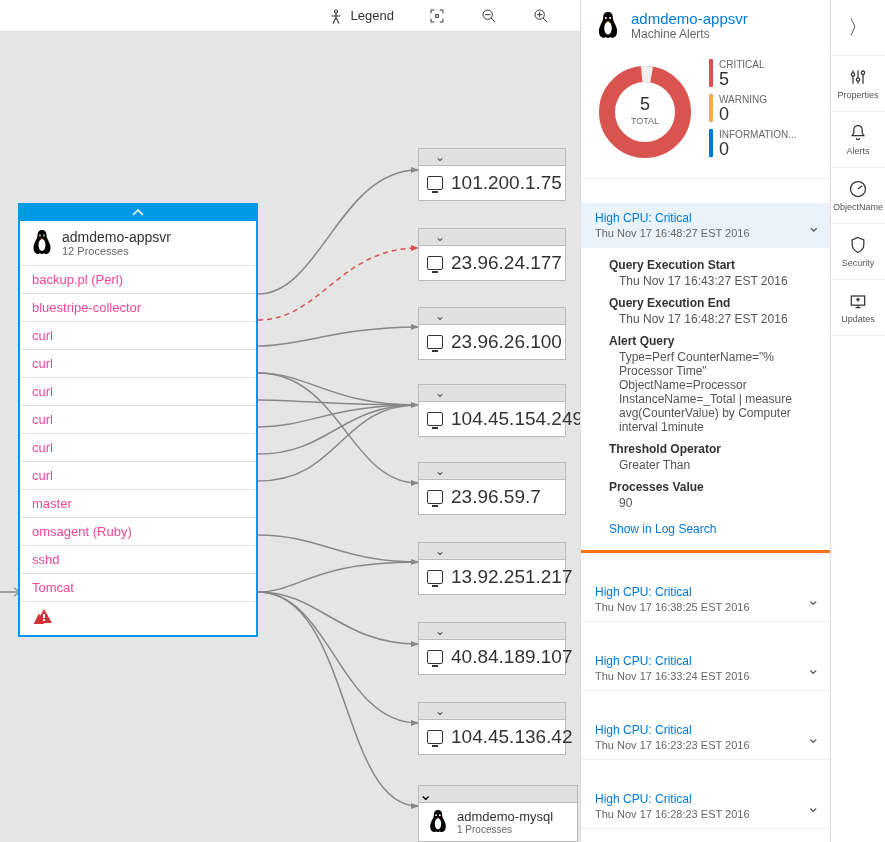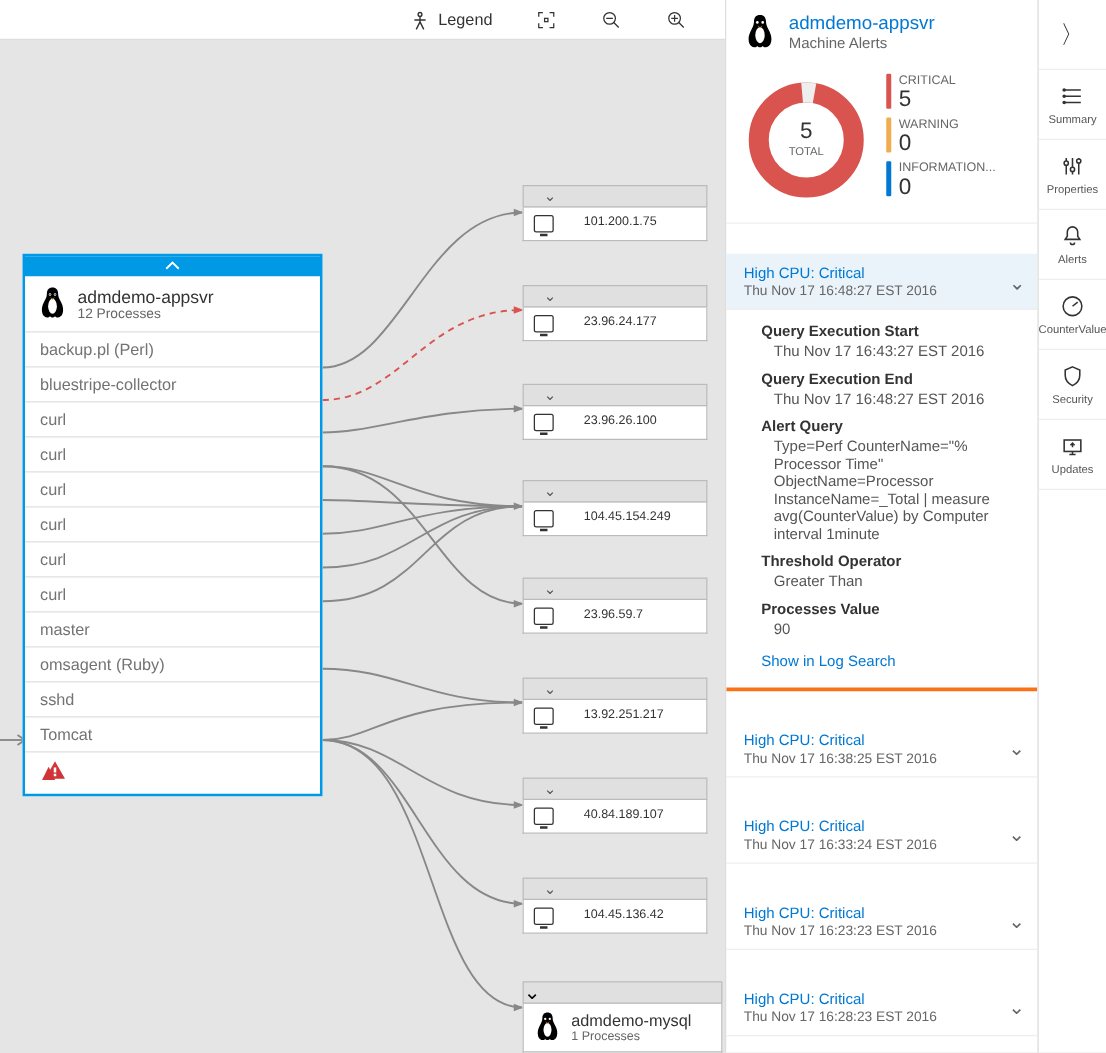--- a/index.html
+++ b/index.html
@@ -12,29 +12,29 @@
   .tool-icon { display: inline-flex; width: 18px; height: 18px; align-items: center; justify-content: center; }
 
   
   .machine-node { position: absolute; top: 203px; left: 18px; width: 240px; background: #fff; border: 2px solid #0099e5; }
   .machine-node .collapse-bar { height: 16px; background: #0099e5; display: flex; align-items: center; justify-content: center; color: #fff; cursor: pointer; }
   .machine-node .header { display: flex; align-items: center; padding: 8px 10px; gap: 8px; }
   .machine-node .header .penguin { width: 24px; height: 28px; }
   .machine-node .header .title { font-size: 14px; color: #333; }
   .machine-node .header .sub { font-size: 11px; color: #666; }
   .proc-list { list-style: none; }
-  .proc-list li { padding: 6px 12px; font-size: 13px; color: #737373; border-top: 1px solid #e0e0e0; cursor: pointer; }
+  .proc-list li { padding: 6px 12px; font-size: 13px; color: #ec4899; border-top: 1px solid #e0e0e0; cursor: pointer; }
   .alert-row { padding: 6px 10px; border-top: 1px solid #e0e0e0; }
   .alert-tri { color: #d13438; font-size: 18px; }
 
   
   .target-node { position: absolute; left: 418px; width: 148px; background: #fff; }
   .target-node .mini-bar { height: 18px; background: #e0e0e0; border: 1px solid #bbb; display: flex; align-items: center; cursor: pointer; }
   .target-node .mini-bar .chev { margin-left: 16px; font-size: 12px; color: #555; }
-  .target-node .body { border: 1px solid #bbb; border-top: none; padding: 6px 8px; display: flex; gap: 24px; font-size: 10px; color: #333; }
+  .target-node .body { border: 1px solid #bbb; border-top: none; padding: 6px 8px; display: flex; align-items: center; gap: 8px; font-size: 19px; color: #333; }
   .monitor-icon { width: 16px; height: 14px; border: 1.5px solid #333; border-radius: 2px; position: relative; flex-shrink: 0; }
   .monitor-icon::after { content: ""; position: absolute; left: 4px; right: 4px; bottom: -4px; height: 2px; background: #333; }
 
   
   .mysql-node { position: absolute; left: 418px; top: 785px; width: 160px; background: #fff; }
   .mysql-node .mini-bar { height: 18px; background: #e0e0e0; border: 1px solid #bbb; display: flex; align-items: center; cursor: pointer; }
   .mysql-node .body { border: 1px solid #bbb; border-top: none; padding: 6px 8px; display: flex; align-items: center; gap: 8px; font-size: 13px; color: #333; }
   .mysql-node .body .txt .t { font-size: 13px; }
   .mysql-node .body .txt .s { font-size: 10px; color: #666; }
 
@@ -381,48 +381,39 @@
       </div>
     </div>
 </div>
 
 <div class="sidenav">
   <div class="sn-item chev">
     <span>〉</span>
   </div>
   <div class="sn-item">
     <svg viewBox="0 0 24 24" stroke="#333" stroke-width="1.5" fill="none">
-        <path d="M4 6h16M4 12h16M4 18h16"></path>
-        <circle cx="4" cy="6" r="1" fill="#333"></circle>
-        <circle cx="4" cy="12" r="1" fill="#333"></circle>
-        <circle cx="4" cy="18" r="1" fill="#333"></circle>
-      </svg>
-    <span>Summary</span>
-  </div>
-  <div class="sn-item">
-    <svg viewBox="0 0 24 24" stroke="#333" stroke-width="1.5" fill="none">
         <path d="M6 4v16M12 4v16M18 4v16"></path>
         <circle cx="6" cy="9" r="2" fill="#fff"></circle>
         <circle cx="12" cy="15" r="2" fill="#fff"></circle>
         <circle cx="18" cy="7" r="2" fill="#fff"></circle>
       </svg>
     <span>Properties</span>
   </div>
   <div class="sn-item">
     <svg viewBox="0 0 24 24" stroke="#333" stroke-width="1.5" fill="none">
         <path d="M12 3a5 5 0 0 0-5 5v4l-2 3h14l-2-3V8a5 5 0 0 0-5-5zM10 18a2 2 0 0 0 4 0"></path>
       </svg>
     <span>Alerts</span>
   </div>
   <div class="sn-item">
     <svg viewBox="0 0 24 24" stroke="#333" stroke-width="1.5" fill="none">
         <circle cx="12" cy="12" r="9"></circle>
         <path d="M12 12 L17 8"></path>
       </svg>
-    <span>CounterValue</span>
+    <span>ObjectName</span>
   </div>
   <div class="sn-item">
     <svg viewBox="0 0 24 24" stroke="#333" stroke-width="1.5" fill="none">
         <path d="M12 3l7 3v5c0 5-3 8-7 10-4-2-7-5-7-10V6l7-3z"></path>
       </svg>
     <span>Security</span>
   </div>
   <div class="sn-item">
     <svg viewBox="0 0 24 24" stroke="#333" stroke-width="1.5" fill="none">
         <rect x="4" y="6" width="16" height="11"></rect>

